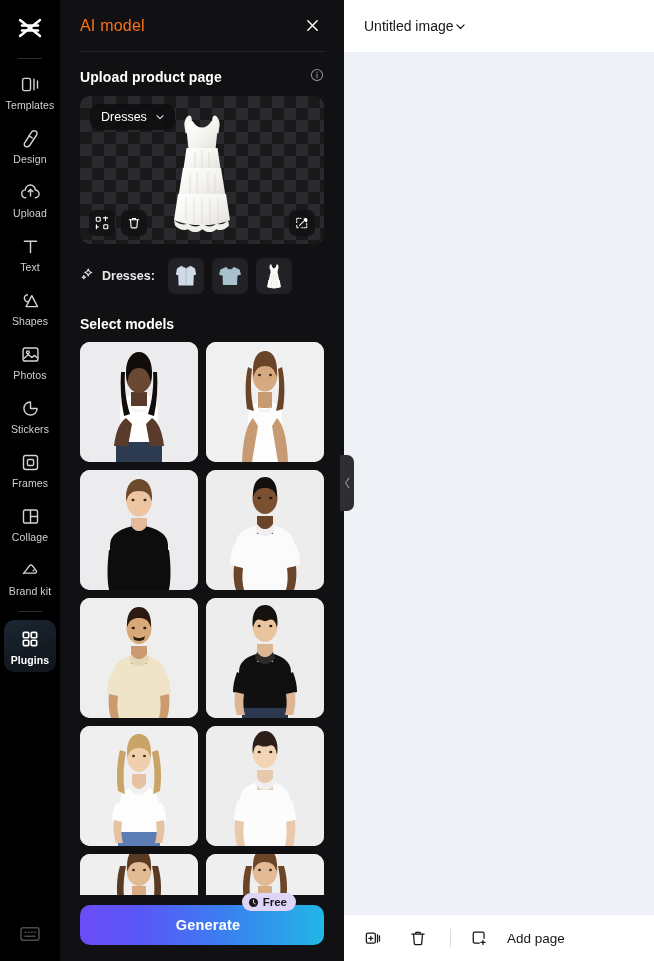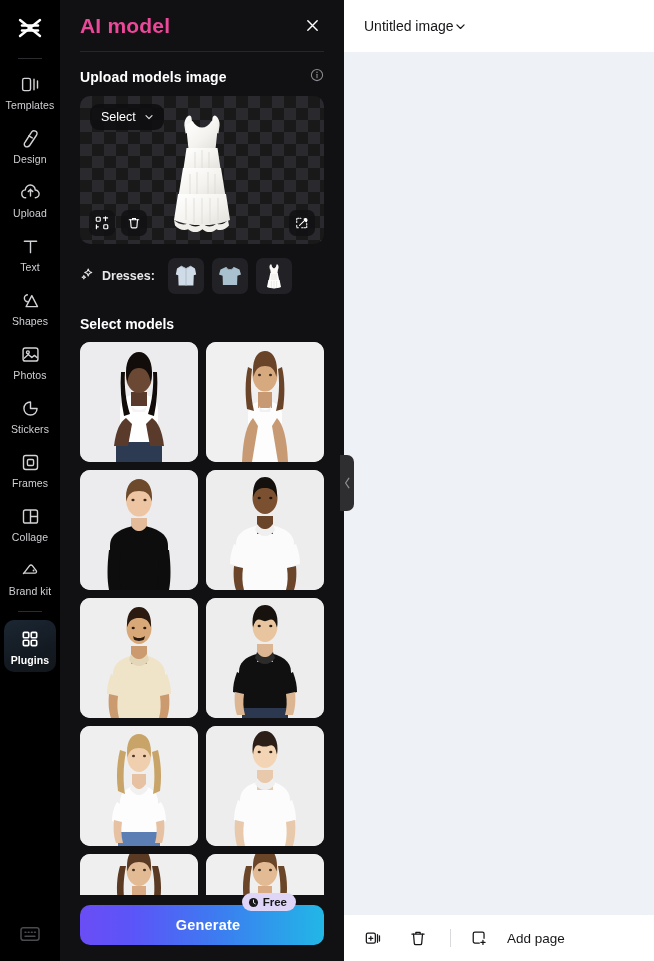--- a/index.html
+++ b/index.html
@@ -43,21 +43,21 @@
   
   .panel {
     width: 284px; flex: 0 0 284px; height: 961px;
     background: #111114; position: relative;
     display: flex; flex-direction: column;
   }
   .panel-head {
     height: 52px; display: flex; align-items: center; justify-content: space-between;
     padding: 0 20px 0 20px;
   }
-  .panel-title { color: #ec4899; font-size: 21px; font-weight: 700; letter-spacing: .2px; }
+  .panel-title { color: #f97316; font-size: 16px; font-weight: 400; letter-spacing: .2px; }
   .close-btn {
     width: 24px; height: 24px; display: flex; align-items: center; justify-content: center;
     cursor: pointer; border-radius: 5px;
   }
   .panel-divider { height: 1px; background: #26262b; margin: 0 20px; }
 
   .panel-body {
     flex: 1 1 auto; overflow: hidden; padding: 0 20px;
     position: relative;
   }
@@ -313,34 +313,34 @@
         <svg width="15" height="15" viewBox="0 0 16 16" fill="none" stroke="#ffffff" stroke-width="1.5" stroke-linecap="round">
           <path d="M3 3 13 13M13 3 3 13"></path>
         </svg>
       </span>
     </div>
     <div class="panel-divider"></div>
 
     <div class="panel-body">
 
       <div class="section-row">
-        <span class="section-title">Upload models image</span>
+        <span class="section-title">Upload product page</span>
         <span>
           <svg width="14" height="14" viewBox="0 0 16 16" fill="none" stroke="#8c8c93" stroke-width="1.2">
             <circle cx="8" cy="8" r="6.4"></circle>
             <path d="M8 7.2v4" stroke-linecap="round"></path>
             <circle cx="8" cy="4.9" r=".85" fill="#8c8c93" stroke="none"></circle>
           </svg>
         </span>
       </div>
 
       <div class="upload-box">
 
         <div class="cat-select">
-          <span>Select</span>
+          <span>Dresses</span>
           <svg width="12" height="12" viewBox="0 0 16 16" fill="none" stroke="#dcdce0" stroke-width="1.6" stroke-linecap="round" stroke-linejoin="round">
             <path d="M4 6.2 8 10.2 12 6.2"></path>
           </svg>
         </div>
 
         <span class="dress-img">
           <svg width="76" height="126" viewBox="0 0 76 126" fill="none">
             <defs>
               <linearGradient id="dg" x1="0" y1="0" x2="1" y2="1">
                 <stop offset="0" stop-color="#ffffff"></stop>

